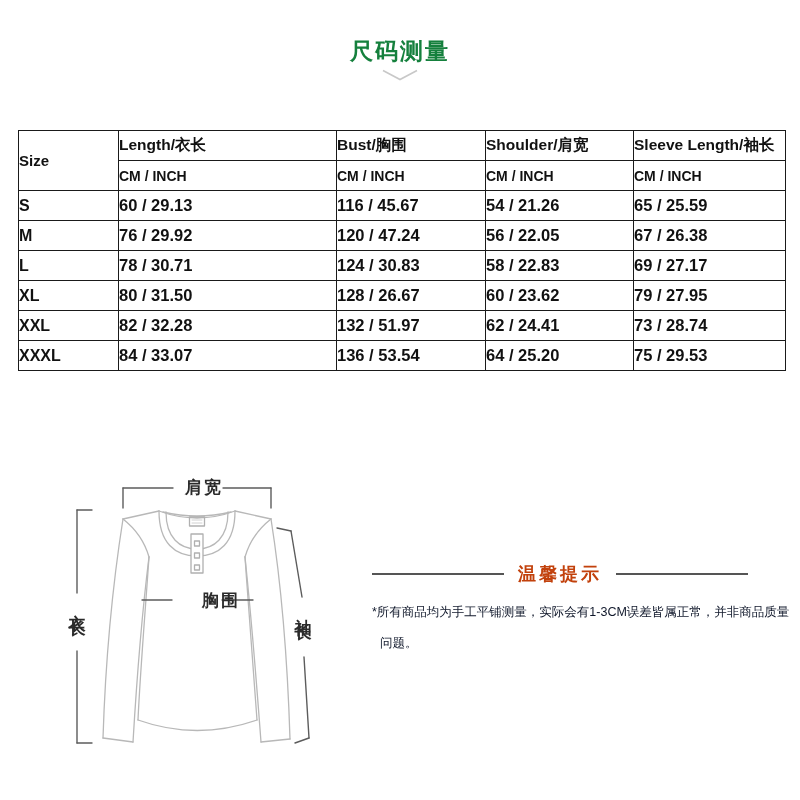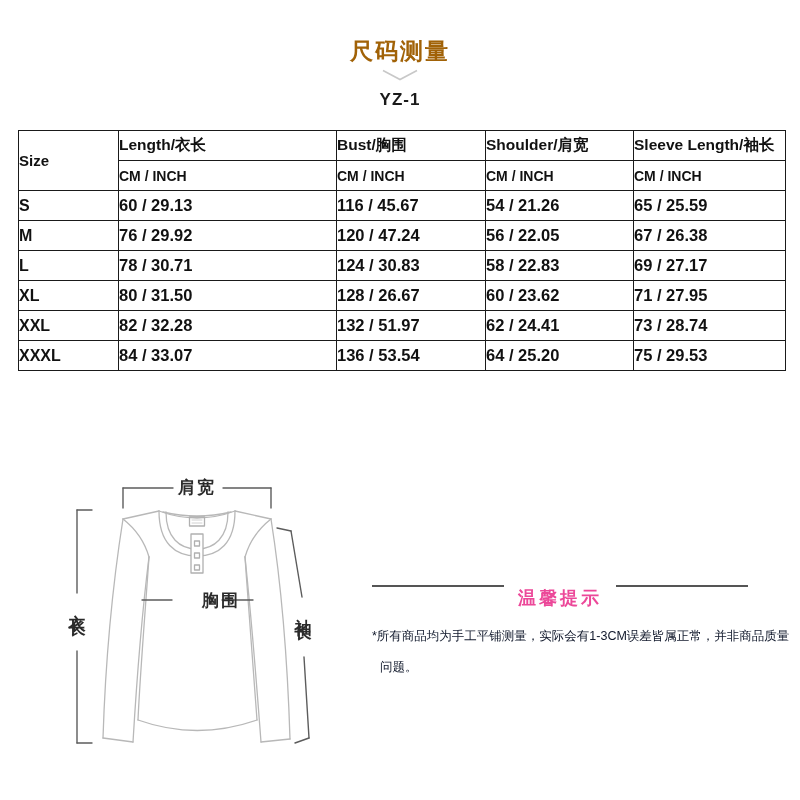--- a/index.html
+++ b/index.html
@@ -1,21 +1,21 @@
 <!DOCTYPE html>
 <html><head>
 <meta charset="utf-8">
 <style>
   * { margin:0; padding:0; box-sizing:border-box; }
   html,body { width:800px; height:800px; background:#ffffff; font-family:"Liberation Sans", sans-serif; }
   .page { position:relative; width:800px; height:800px; background:#fff; overflow:hidden; }
 
   
   .title { position:absolute; top:36px; left:0; width:800px; text-align:center;
-           font-size:23px; font-weight:700; color:#a16207; letter-spacing:2px; }
+           font-size:23px; font-weight:700; color:#15803d; letter-spacing:2px; }
   .chevron { position:absolute; top:68px; left:382px; }
   .model { position:absolute; top:90px; left:0; width:800px; text-align:center;
            font-size:17px; font-weight:700; color:#1a1a1a; letter-spacing:1px; }
 
   
   table.size-table { position:absolute; left:18px; top:130px; border-collapse:collapse;
                      table-layout:fixed; width:767px; }
   .size-table th, .size-table td { border:1px solid #1a1a1a; text-align:left; vertical-align:middle;
                      height:30px; padding:0; color:#111; font-weight:700; }
   .size-table th.colhead { font-size:15.5px; }
@@ -28,37 +28,36 @@
   .diagram { position:absolute; left:45px; top:455px; width:330px; height:310px; }
   .diagram svg { position:absolute; left:0; top:0; }
   .diag-label { position:absolute; font-size:17px; font-weight:700; color:#2b2b2b; letter-spacing:2px; white-space:nowrap; }
   .diag-label.h { transform:translateX(-50%); }
   .diag-label.v { writing-mode:vertical-rl; text-orientation:upright; transform:translateX(-50%); letter-spacing:4px; }
 
   
   .tips { position:absolute; left:372px; top:562px; width:428px; }
   .tips-head { display:flex; align-items:center; gap:14px; width:376px; }
   .tips-line { flex:1; border-top:2px solid #555555; height:0; }
-  .tips-title { font-size:18px; font-weight:700; color:#ec4899; letter-spacing:3px; white-space:nowrap;margin-top:24px; }
+  .tips-title { font-size:18px; font-weight:700; color:#c2410c; letter-spacing:3px; white-space:nowrap; }
   .tips-notes { margin-top:11px; }
   .tips-notes p { font-size:12.5px; line-height:31px; color:#0f172a; font-weight:400;
                   padding-left:8px; text-indent:-8px; }
 </style>
 </head>
 <body>
 
 <div class="page">
 
   <div class="title">尺码测量</div>
   <div class="chevron">
     <svg width="36" height="13" viewBox="0 0 36 13">
       <polyline points="1,1.5 18,10.5 35,1.5" fill="none" stroke="#c8c8c8" stroke-width="1.6"></polyline>
     </svg>
   </div>
-  <div class="model">YZ-1</div>
 
   <table class="size-table">
     <colgroup>
       <col style="width:100px">
         <col style="width:218px">
         <col style="width:149px">
       <col style="width:148px">
         <col style="width:152px">
     </colgroup>
     <thead>
@@ -96,21 +95,21 @@
         <td>78 / 30.71</td>
         <td>124 / 30.83</td>
         <td>58 / 22.83</td>
         <td>69 / 27.17</td>
       </tr>
       <tr>
         <td class="sizecol">XL</td>
         <td>80 / 31.50</td>
         <td>128 / 26.67</td>
         <td>60 / 23.62</td>
-        <td>71 / 27.95</td>
+        <td>79 / 27.95</td>
       </tr>
       <tr>
         <td class="sizecol">XXL</td>
         <td>82 / 32.28</td>
         <td>132 / 51.97</td>
         <td>62 / 24.41</td>
         <td>73 / 28.74</td>
       </tr>
       <tr>
         <td class="sizecol">XXXL</td>
@@ -175,21 +174,21 @@
         <path d="M32,55 L32,138"></path>
         <path d="M32,196 L32,288"></path>
         <path d="M32,288 L47,288"></path>
 
         <path d="M232,73 L246,76"></path>
         <path d="M246,76 L257,142"></path>
         <path d="M259,202 L264,283"></path>
         <path d="M264,283 L250,288"></path>
       </g>
     </svg>
-    <div class="diag-label h" style="left:152px; top:21px;">肩宽</div>
+    <div class="diag-label h" style="left:159px; top:21px;">肩宽</div>
     <div class="diag-label h" style="left:152px; top:134px;margin-left:24px;">胸围</div>
     <div class="diag-label v" style="left:32px;  top:146px;">衣长</div>
     <div class="diag-label v" style="left:258px; top:150px;">袖长</div>
   </div>
 
   <div class="tips">
     <div class="tips-head">
       <div class="tips-line"></div>
       <div class="tips-title">温馨提示</div>
       <div class="tips-line"></div>

